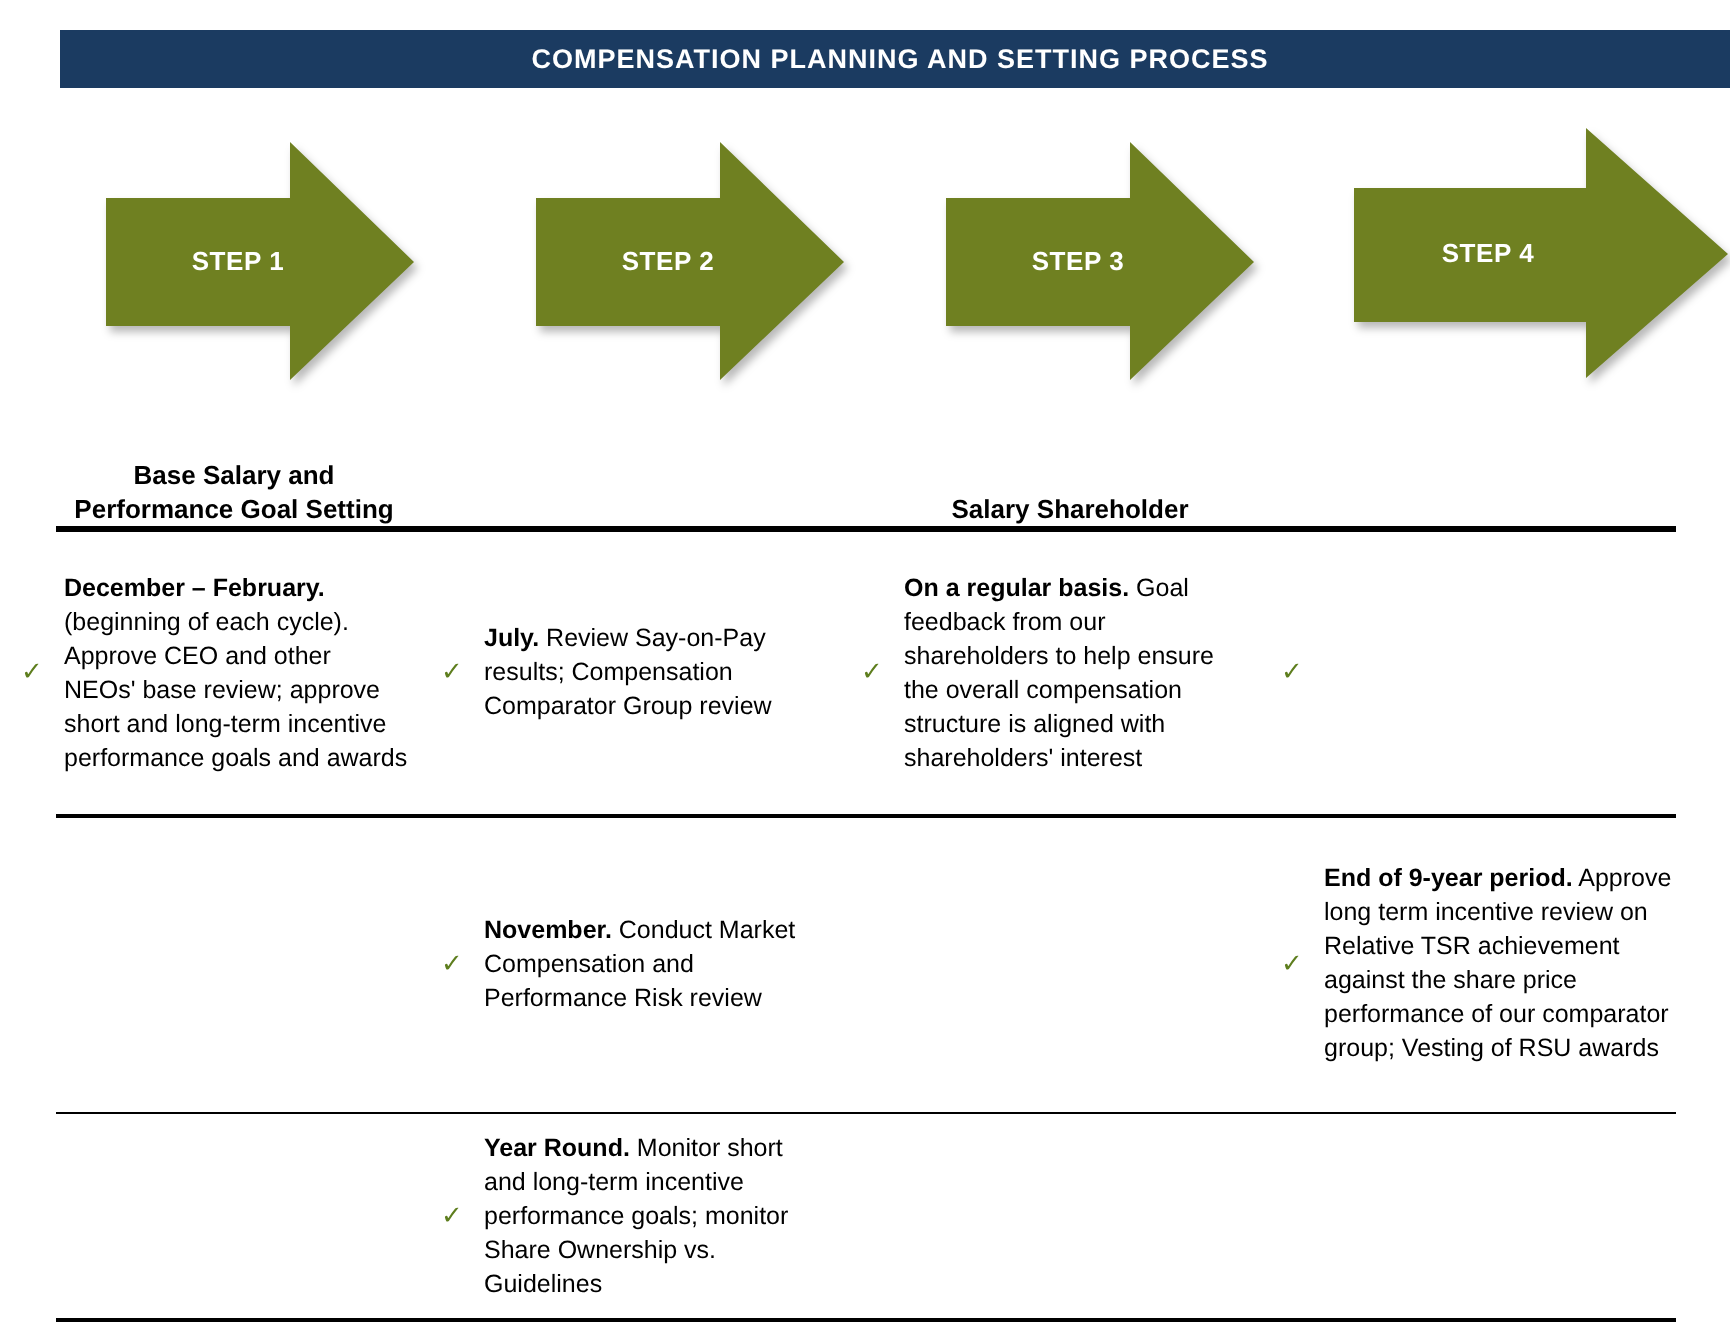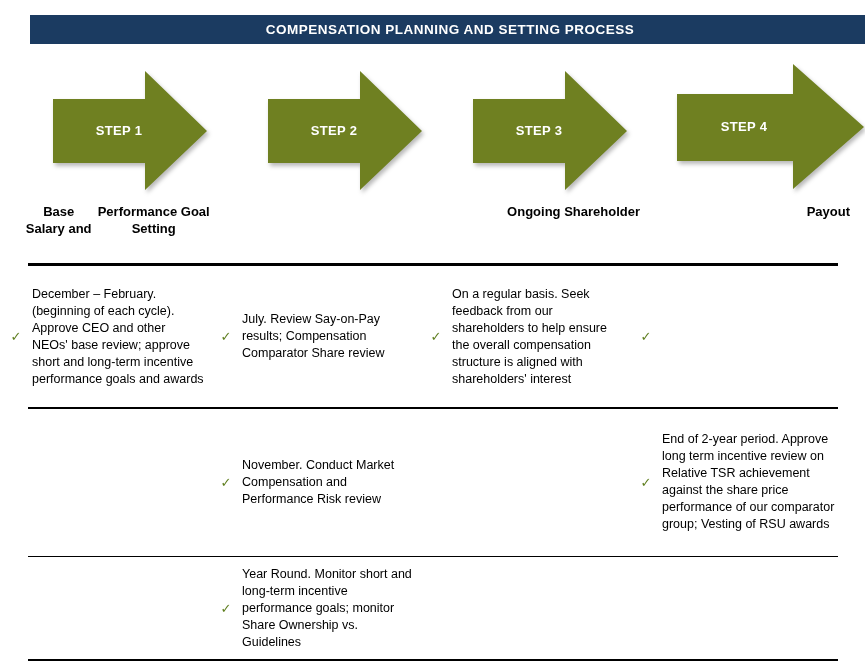--- a/index.html
+++ b/index.html
@@ -20,32 +20,32 @@
     background:var(--navy);color:#fff;display:flex;align-items:center;justify-content:center;
     font-weight:bold;font-size:13.5px;letter-spacing:.5px;
   }
   .arrow{position:absolute;overflow:visible}
   .arrow polygon{fill:var(--olive);filter:drop-shadow(2px 3px 2px rgba(0,0,0,.28))}
   .arrow text{
     fill:#fff;font-weight:bold;font-size:13px;letter-spacing:.3px;
     font-family:"Liberation Sans",sans-serif;
   }
   .hdr{
-    position:absolute;top:204px;height:47px;display:flex;flex-direction:row;
+    position:absolute;top:216px;height:47px;display:flex;flex-direction:column;
     justify-content:flex-end;text-align:center;font-weight:bold;font-size:13px;line-height:16.5px;
   }
   .hline{position:absolute;left:28px;width:810px;background:#000}
   .prow{position:absolute;left:0;width:865px}
   .cell{position:absolute;top:0;height:100%;display:flex;align-items:center}
   .check{
     flex:0 0 20px;width:20px;text-align:center;color:var(--check);
     font-weight:bold;font-size:13px;font-family:"DejaVu Sans",sans-serif;
   }
   .ctext{margin-left:6px;font-size:12.5px;line-height:17px}
-  .ctext b{font-weight:normal}
+  .ctext b{font-weight:bold}
   .c0{left:6px;width:198px}
   .c1{left:216px;width:196px}
   .c2{left:426px;width:198px}
   .c3{left:636px;width:203px}
 </style>
 </head>
 <body>
 
 <div class="stage">
 
@@ -71,64 +71,61 @@
   <svg class="arrow" style="left:677px;top:64px" width="188" height="126">
     <polygon points="0,30 116,30 116,0 187,63 116,125 116,97 0,97"></polygon>
     <text x="67" y="67" text-anchor="middle">STEP 4</text>
   </svg>
 
   <div class="hdr" style="left:22px;width:190px">
     <div>Base Salary and</div>
     <div>Performance Goal Setting</div>
   </div>
   <div class="hdr" style="left:430px;width:210px">
-    <div>Ongoing Shareholder</div>
-  </div>
-  <div class="hdr" style="left:640px;width:210px">
-    <div>Payout</div>
+    <div>Salary Shareholder</div>
   </div>
 
   <div class="hline" style="top:263px;height:2.5px"></div>
 
   <div class="prow" style="top:265px;height:143px">
     <div class="cell c0">
       <span class="check">✓</span>
       <div class="ctext">
         <b>December – February.</b> <span>(beginning of each cycle). Approve CEO and other NEOs' base review; approve short and long-term incentive performance goals and awards</span>
       </div>
     </div>
     <div class="cell c1">
       <span class="check">✓</span>
       <div class="ctext">
-        <b>July.</b> <span>Review Say-on-Pay results; Compensation Comparator Share review</span>
+        <b>July.</b> <span>Review Say-on-Pay results; Compensation Comparator Group review</span>
       </div>
     </div>
     <div class="cell c2">
       <span class="check">✓</span>
       <div class="ctext">
-        <b>On a regular basis.</b> <span>Seek feedback from our shareholders to help ensure the overall compensation structure is aligned with shareholders' interest</span>
+        <b>On a regular basis.</b> <span>Goal feedback from our shareholders to help ensure the overall compensation structure is aligned with shareholders' interest</span>
       </div>
     </div>
     <div class="cell c3">
       <span class="check">✓</span>
     </div>
   </div>
   <div class="hline" style="top:407px;height:1.5px"></div>
 
   <div class="prow" style="top:408px;height:148px">
     <div class="cell c1">
       <span class="check">✓</span>
       <div class="ctext">
         <b>November.</b> <span>Conduct Market Compensation and Performance Risk review</span>
       </div>
     </div>
     <div class="cell c3">
       <span class="check">✓</span>
       <div class="ctext">
-        <b>End of 2-year period.</b> <span>Approve long term incentive review on Relative TSR achievement against the share price performance of our comparator group; Vesting of RSU awards</span>
+        <b>End of 9-year period.</b> <span>Approve long term incentive review on Relative TSR achievement against the share price performance of our comparator group; Vesting of RSU awards</span>
       </div>
     </div>
   </div>
   <div class="hline" style="top:555.5px;height:1.5px"></div>
 
   <div class="prow" style="top:557px;height:102px">
     <div class="cell c1">
       <span class="check">✓</span>
       <div class="ctext">
         <b>Year Round.</b> <span>Monitor short and long-term incentive performance goals; monitor Share Ownership vs. Guidelines</span>

